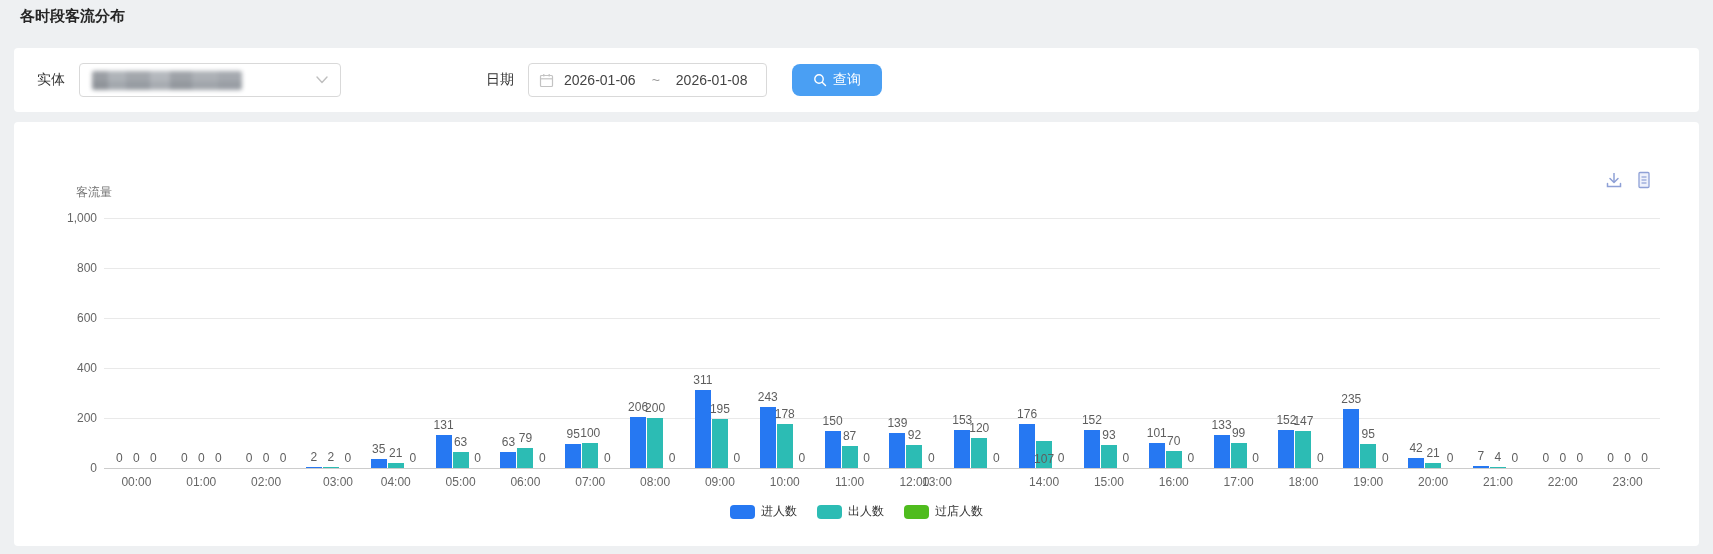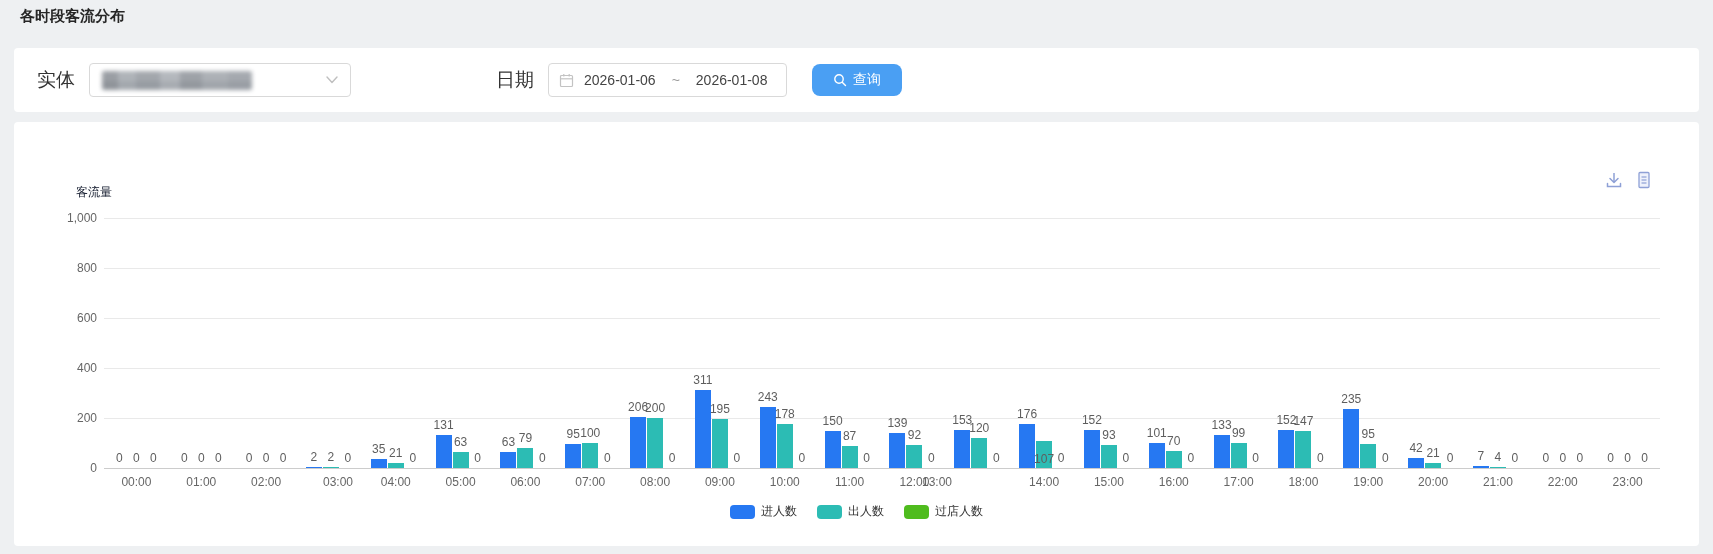--- a/index.html
+++ b/index.html
@@ -13,21 +13,21 @@
   }
   .page-title {
     position:absolute; left:20px; top:7px;
     font-size:15px; font-weight:bold; color:#262626;
   }
   .card { position:absolute; background:#fff; border-radius:4px; }
   .filter-card { left:14px; top:48px; width:1685px; height:64px; }
   .chart-card  { left:14px; top:122px; width:1685px; height:424px; }
 
   .filter-row { position:absolute; left:0; top:0; width:100%; height:100%; display:flex; align-items:center; }
-  .field-label { font-size:19px; color:#333; }
+  .field-label { font-size:14px; color:#333; }
   .entity-label { margin-left:23px; }
   .entity-select {
     margin-left:14px; width:262px; height:34px;
     border:1px solid #d9d9d9; border-radius:4px; background:#fff;
     display:flex; align-items:center; justify-content:space-between;
     padding:0 12px; cursor:pointer; position:relative;
   }
   .redacted {
     width:150px; height:19px; border-radius:2px;
     background:
@@ -48,21 +48,21 @@
     margin-left:25px; width:90px; height:32px;
     background:#4a9ff3; border:none; border-radius:8px;
     color:#fff; font-size:14px; cursor:pointer;
     display:flex; align-items:center; justify-content:center; gap:6px;
     font-family:inherit;
   }
 
   .chart-tools { position:absolute; right:45px; top:48px; display:flex; gap:10px; }
   .tool-icon { width:20px; height:20px; cursor:pointer; }
 
-  .y-axis-name { position:absolute; left:62px; top:62px; font-size:12px; color:#0f172a; }
+  .y-axis-name { position:absolute; left:62px; top:62px; font-size:12px; color:#737373; }
 
   .plot-region { position:absolute; left:0; top:0; width:100%; height:100%; }
   .gridline { position:absolute; left:90px; width:1556px; height:0; border-top:1px solid #e9e9e9; }
   .gridline.axis-line { border-top:1px solid #ccc; }
   .y-tick { position:absolute; width:60px; text-align:right; right:1602px; left:auto; font-size:12px; color:#666; transform:translateY(-7px); }
   .x-tick { position:absolute; font-size:12px; color:#666; width:60px; text-align:center; top:353px; }
   .bar { position:absolute; width:16px; }
   .bar-label { position:absolute; width:44px; text-align:center; font-size:12px; color:#5e5e5e; }
 
   .watermark {

